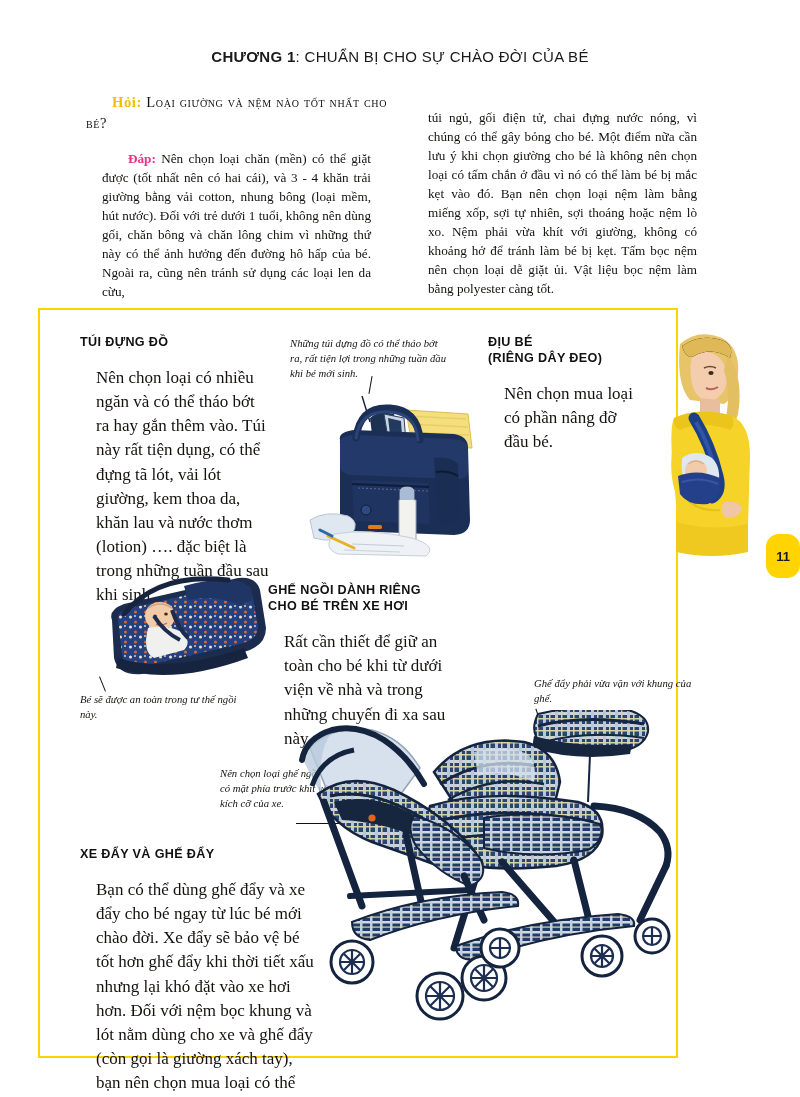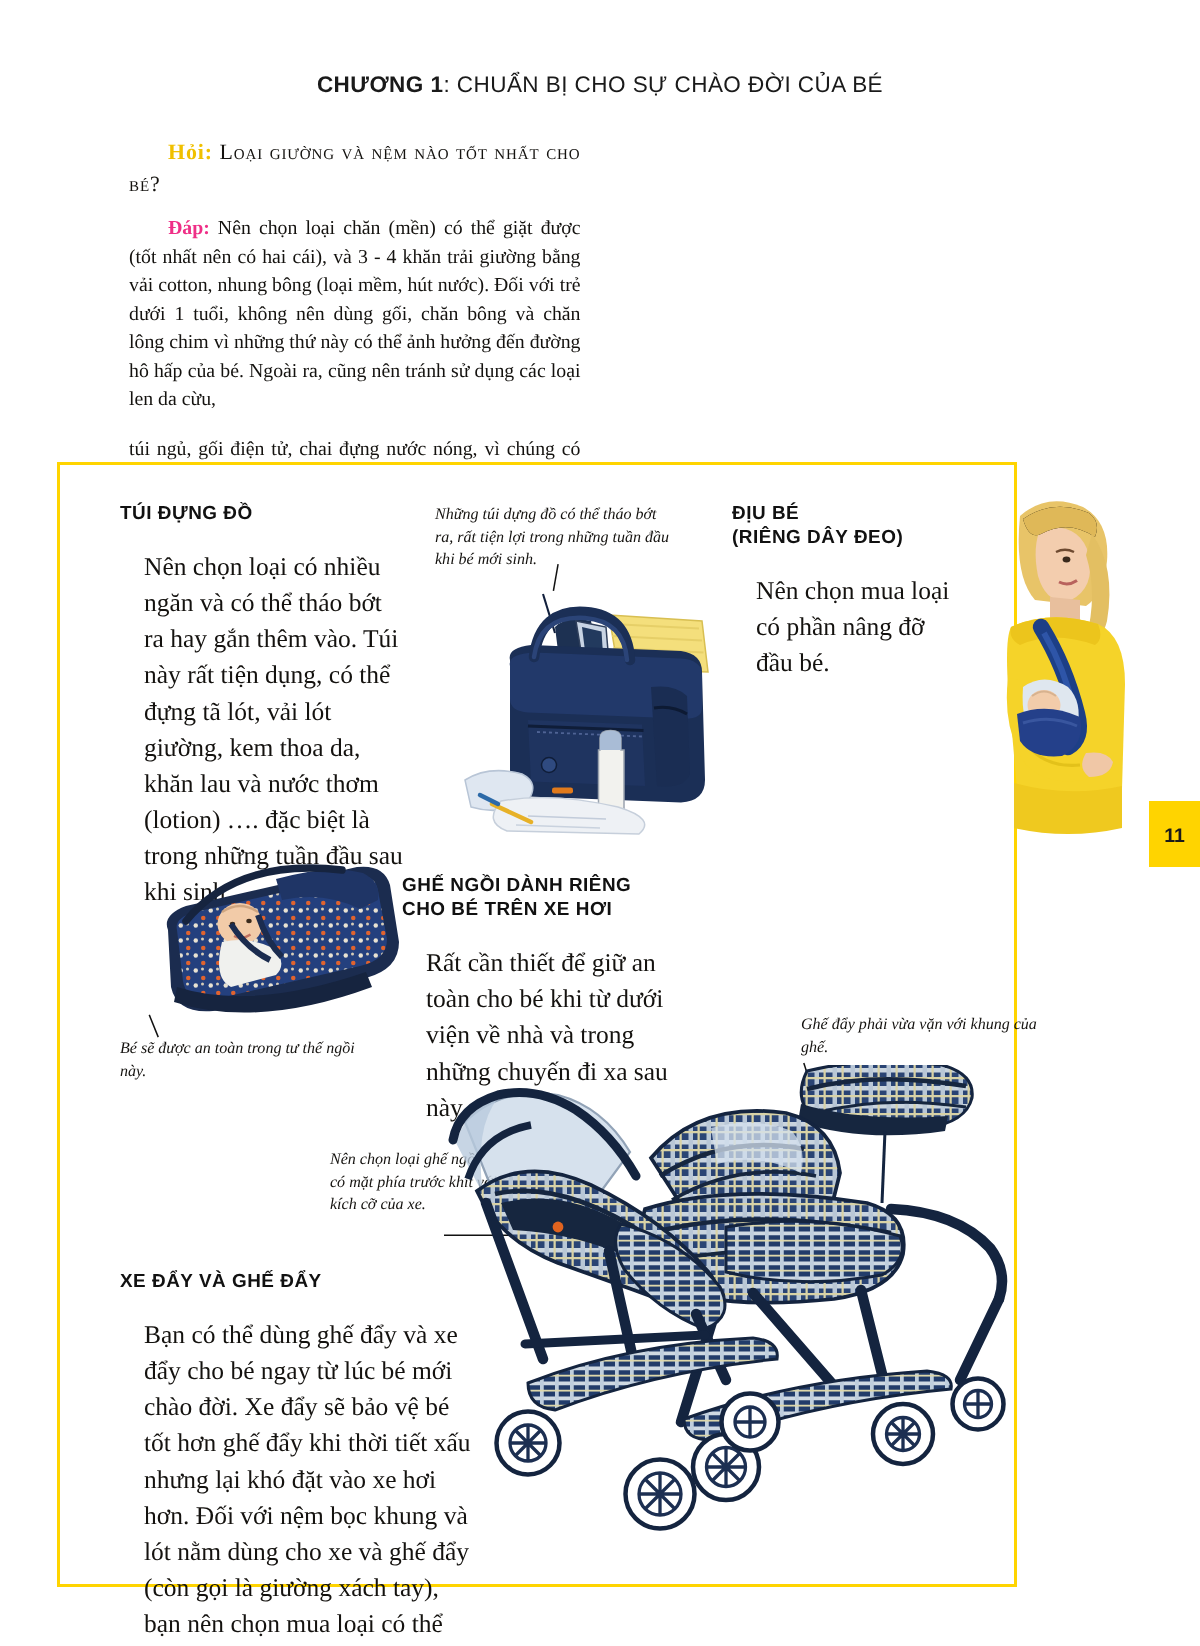--- a/index.html
+++ b/index.html
@@ -39,22 +39,21 @@
     font-weight: bold;
   }
 
   
   .article {
     position: absolute;
     left: 86px;
     top: 92px;
     width: 628px;
     display: flex;
-    gap: 14px;
-    flex-direction: column;
+    gap: 25px;
   }
   .col {
     width: 301px;
     font-size: 13.2px;
     line-height: 1.44;
     color: #14120f;
     text-align: justify;
   }
   .q-heading {
     font-variant: small-caps;
@@ -64,21 +63,21 @@
     text-indent: 26px;
     margin: 0 0 9px 0;
     line-height: 1.42;
   }
   .q-label {
     color: #f0c000;
     font-weight: bold;
     font-variant: normal;
   }
   .a-para {
-    margin: 0;
+    margin: 16px;
     text-indent: 26px;
   }
   .a-label {
     color: #ef2f87;
     font-weight: bold;
   }
   .col.right .a-para { text-indent: 0; }
 
   
   .panel {
@@ -100,20 +99,21 @@
     width: 34px;
     height: 44px;
     background: #ffd400;
     display: flex;
     align-items: center;
     justify-content: center;
     font-family: "Liberation Sans", sans-serif;
     font-weight: bold;
     font-size: 13px;
     color: #1a1a1a;
+    border-radius: 13px;
   }
 
   
   .blk { position: absolute; }
   .blk h3 {
     margin: 0 0 9px 0;
     font-family: "Liberation Sans", sans-serif;
     font-weight: bold;
     font-size: 12.6px;
     letter-spacing: 0.35px;

